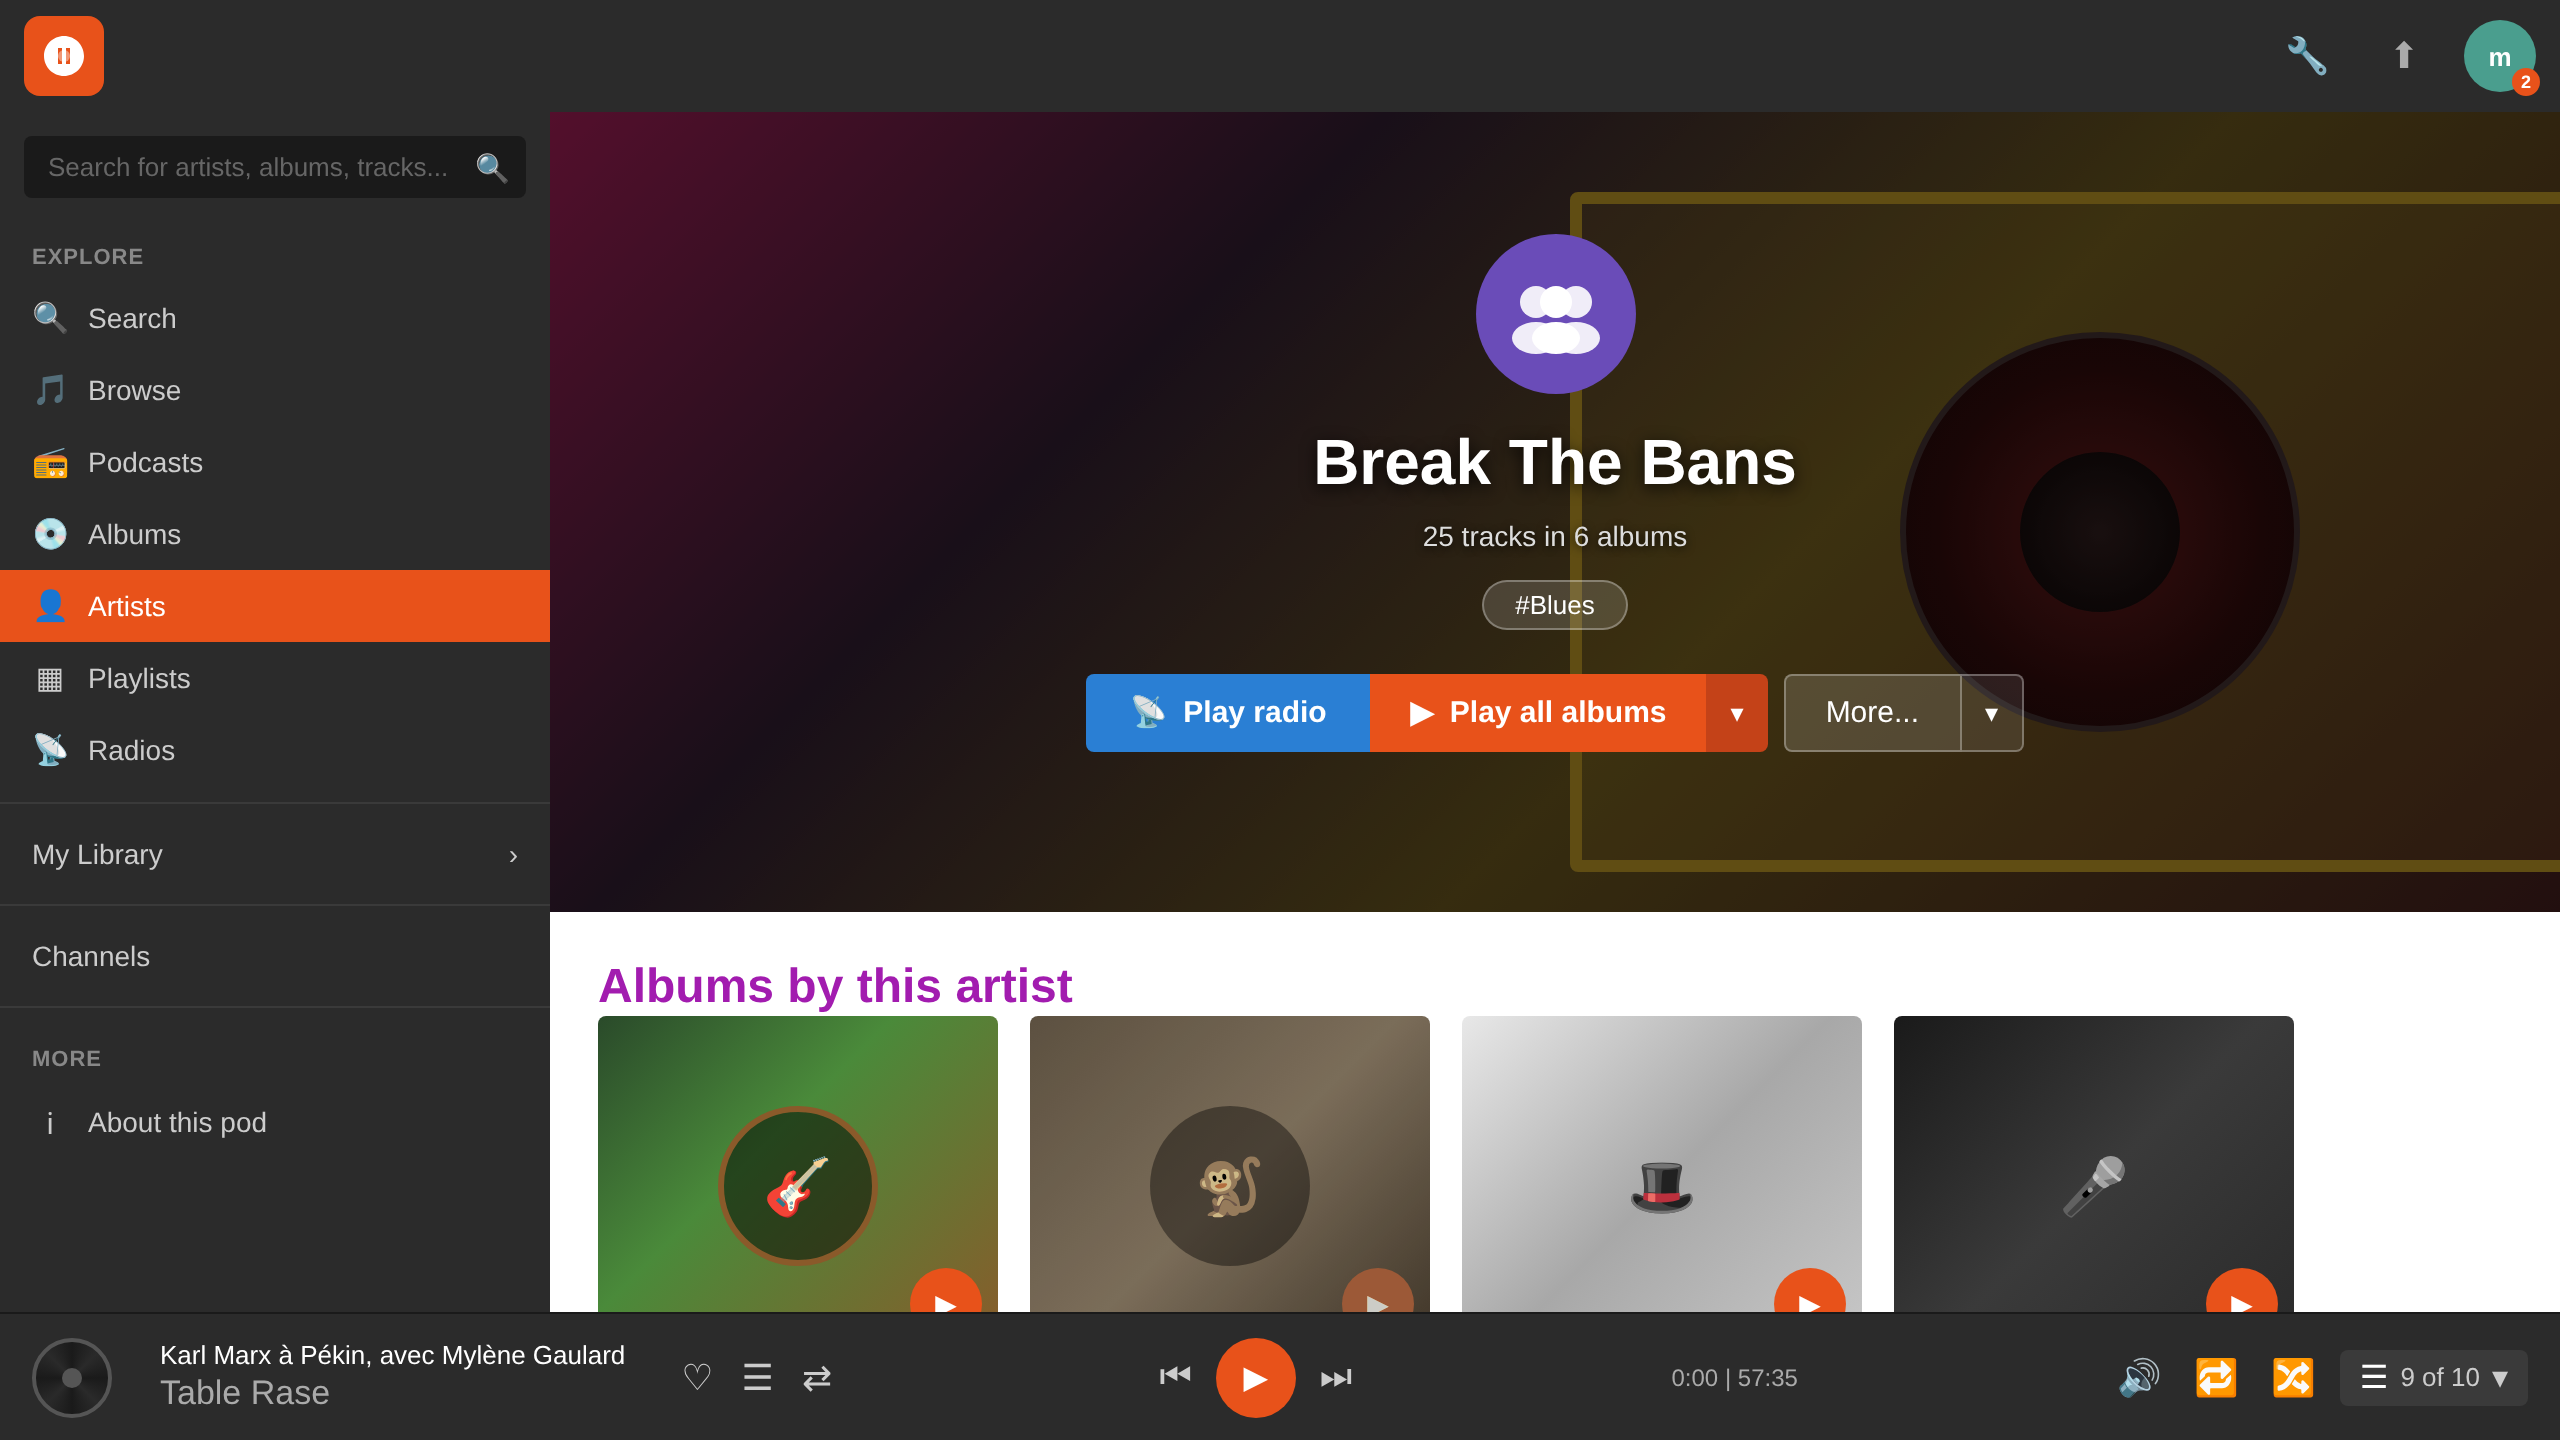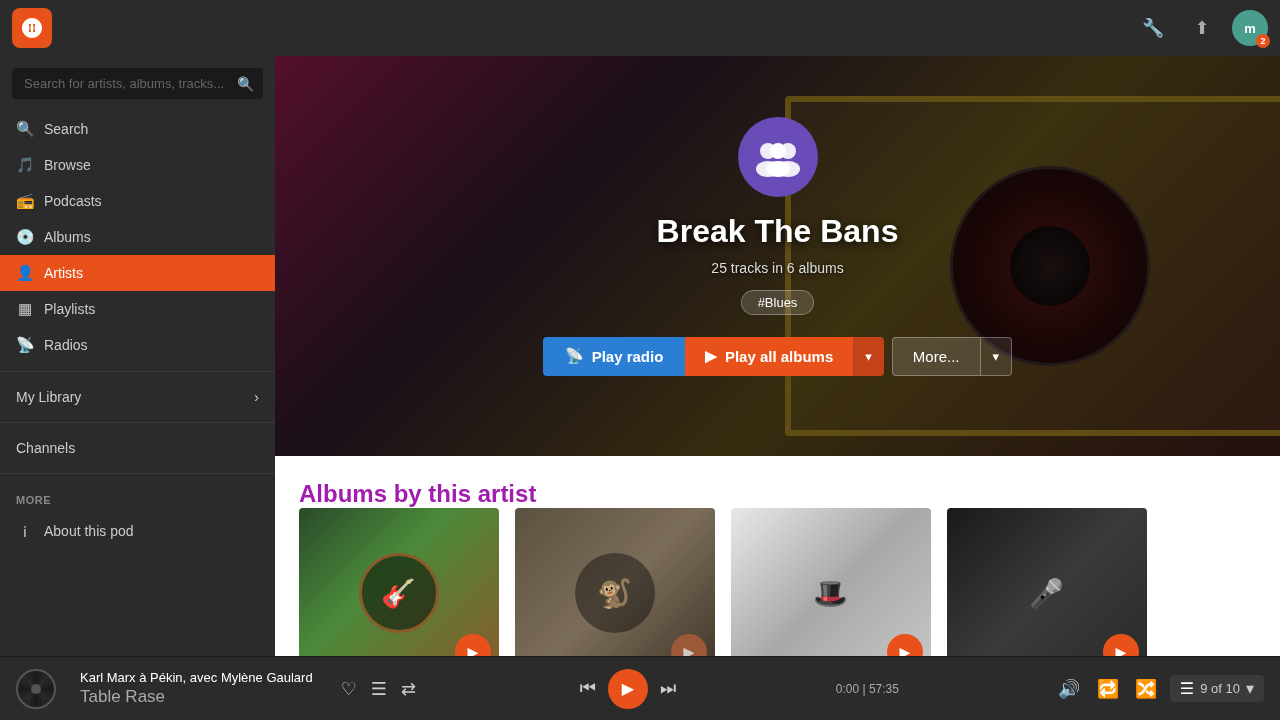--- a/index.html
+++ b/index.html
@@ -484,20 +484,21 @@
 <div class="main-layout">
 
   <div class="sidebar">
     <div class="search-box">
       <input class="search-input" type="text" placeholder="Search for artists, albums, tracks..." style="">
       <button class="search-icon-btn">
         <span>🔍</span>
       </button>
     </div>
 
+    <div class="sidebar-section-label">Explore</div>
 
     <div class="sidebar-item">
       <span class="item-icon">🔍</span>
       <span>Search</span>
     </div>
     <div class="sidebar-item">
       <span class="item-icon">🎵</span>
       <span>Browse</span>
     </div>
     <div class="sidebar-item">

